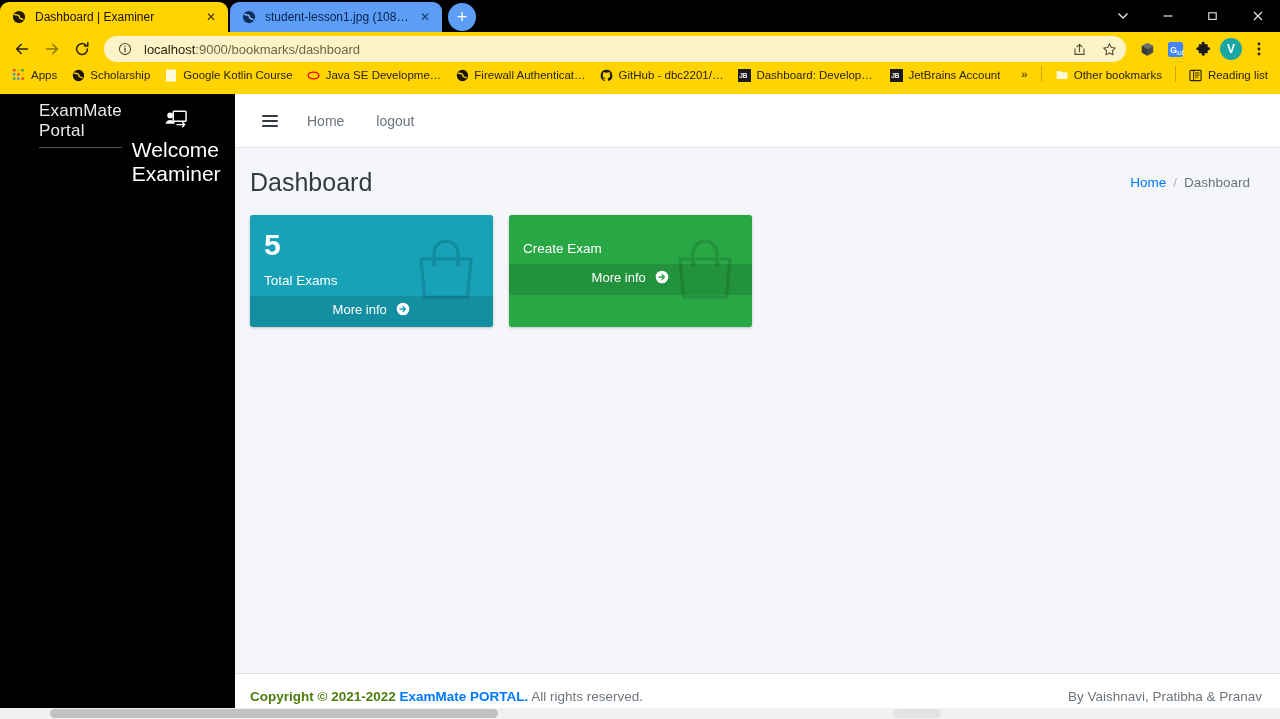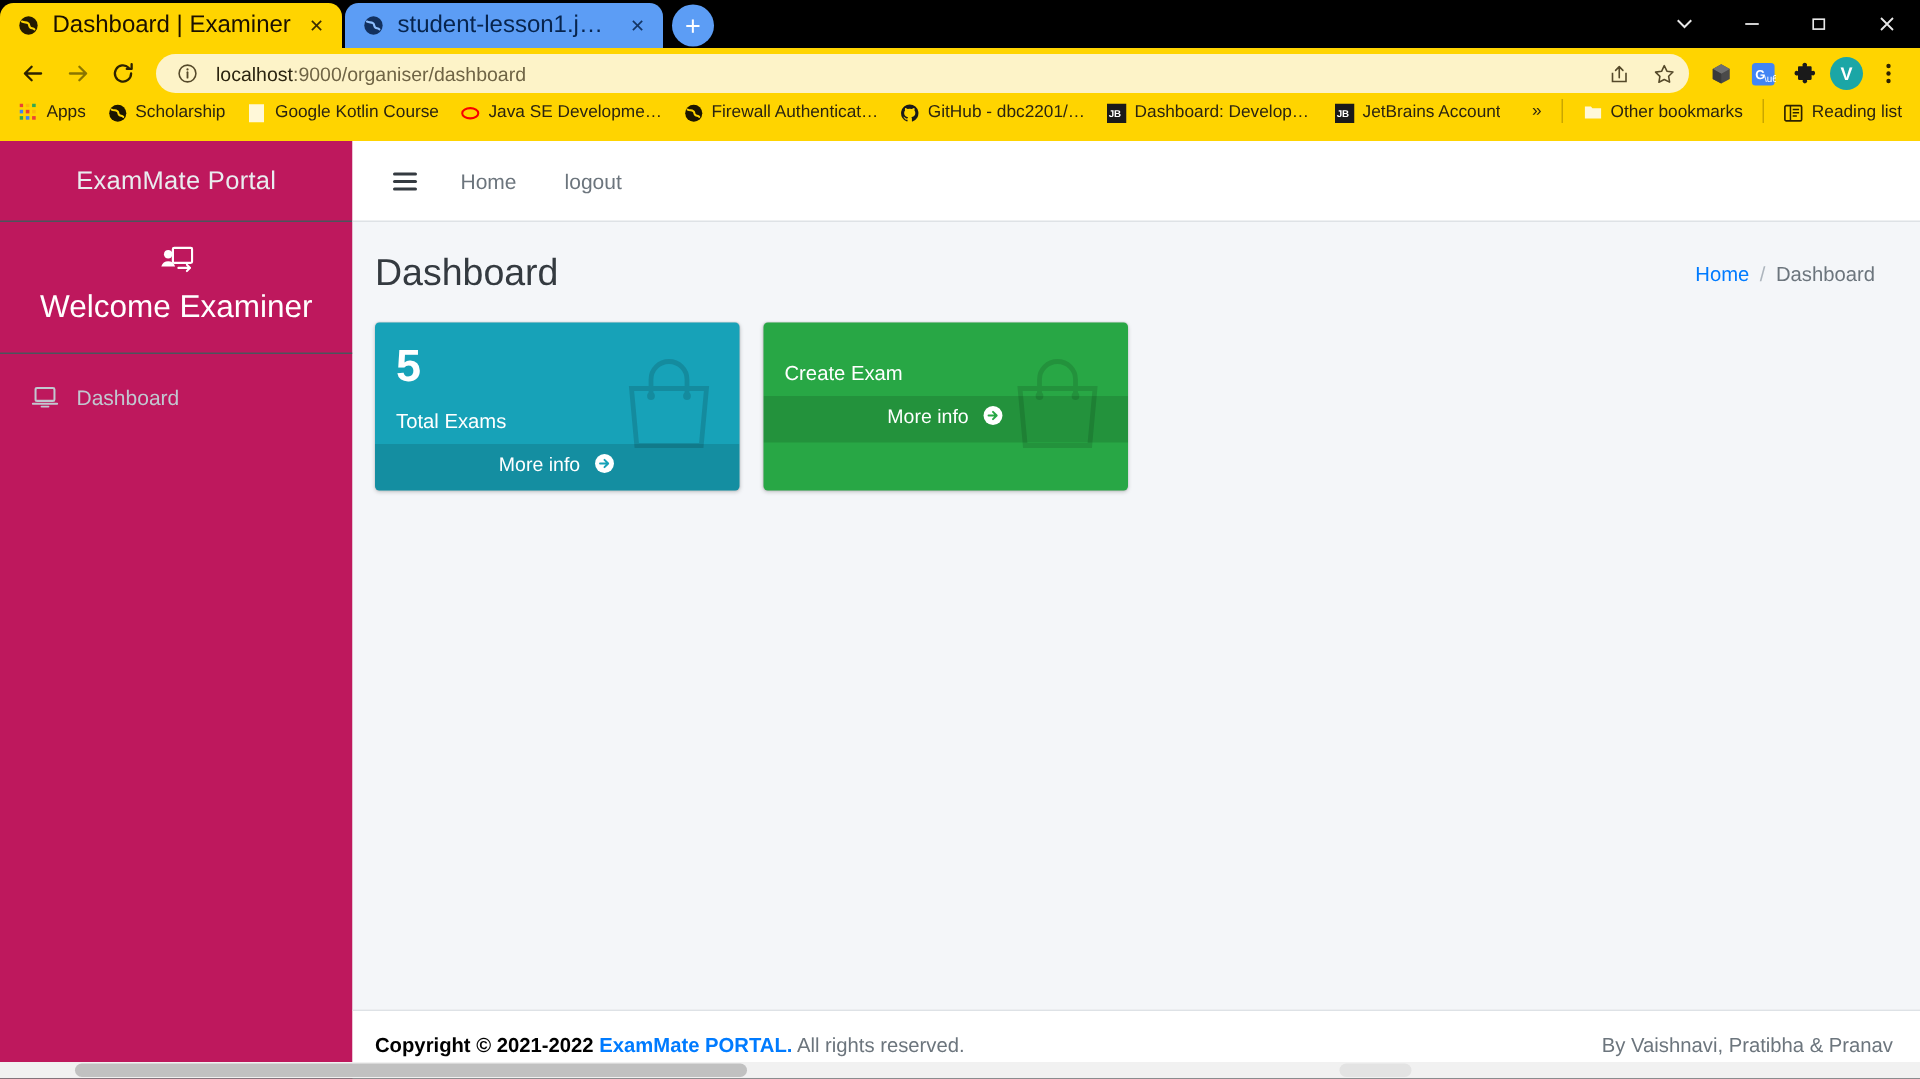--- a/index.html
+++ b/index.html
@@ -18,21 +18,21 @@
     display: flex; align-items: flex-end; position: relative; flex: 0 0 32px;
   }
   .tab {
     height: 30px; display: flex; align-items: center; gap: 8px;
     padding: 0 9px 0 11px; border-radius: 9px 9px 0 0;
     font-size: 12px; position: relative; min-width: 0;
   }
   .tab.active { background: #ffd400; color: #1b1000; width: 228px; }
   .tab.inactive { background: #5c9df5; color: #07244d; width: 212px; margin-left: 2px; }
   .tab-fav { width: 16px; height: 16px; flex: 0 0 16px; display:flex; align-items:center; justify-content:center; }
-  .tab-title { flex: 1 1 auto; overflow: hidden; white-space: nowrap; text-overflow: ellipsis; font-size: 16px; }
+  .tab-title { flex: 1 1 auto; overflow: hidden; white-space: nowrap; text-overflow: ellipsis; font-size: 12px; }
   .tab-close { width: 16px; height: 16px; flex: 0 0 16px; display:flex; align-items:center; justify-content:center; opacity: .85; }
   .newtab {
     width: 28px; height: 28px; margin-left: 6px; margin-bottom: 1px;
     border-radius: 50%; background: #5c9df5; color: #fff;
     display: flex; align-items: center; justify-content: center; font-size: 18px; line-height: 1;
   }
   .wincontrols {
     position: absolute; right: 0; top: 0; height: 32px; display: flex; align-items: center;
   }
   .wc { width: 45px; height: 32px; display: flex; align-items: center; justify-content: center; color: #e8e8e8; }
@@ -65,22 +65,22 @@
   .bm-label { overflow: hidden; text-overflow: ellipsis; white-space: nowrap; }
   .bm-fav { width: 14px; height: 14px; flex: 0 0 14px; display: flex; align-items: center; justify-content: center; }
   .bm-sep { width: 1px; height: 16px; background: #c9a600; margin: 0 5px; }
   .bm-spacer { flex: 1 1 auto; }
 
   
   .viewport { flex: 1 1 auto; display: flex; background: #f4f6f9; position: relative; overflow: hidden; }
 
   
   .sidebar {
-    width: 235px; flex: 0 0 235px; background: #be185d; color: #c2c7d0;
-    display: flex; flex-direction: column;
+    width: 235px; flex: 0 0 235px; background: #000000; color: #c2c7d0;
+    display: flex; flex-direction: row; padding-left: 39px;
   }
   .brand {
     height: 54px; display: flex; align-items: center; justify-content: center;
     font-size: 17px; color: #e9ecef; border-bottom: 1px solid #4b545c; letter-spacing: .2px;
   }
   .userpanel {
     padding: 16px 10px 18px; display: flex; flex-direction: column; align-items: center; gap: 6px;
     border-bottom: 1px solid #4b545c;
   }
   .userpanel .uicon { color: #fff; }
@@ -122,21 +122,21 @@
     display: block; text-align: center; padding: 6px 0 8px; font-size: 13px;
     background: rgba(0,0,0,.12); position: relative; z-index: 2;
   }
   .sb-footer .arr { display: inline-block; margin-left: 6px; vertical-align: -2px; }
 
   .footer {
     height: 46px; flex: 0 0 46px; background: #fff; border-top: 1px solid #dee2e6;
     display: flex; align-items: center; justify-content: space-between; padding: 0 18px 0 15px;
     font-size: 13.5px; color: #6c757d;
   }
-  .footer b { color: #000000; }
+  .footer b { color: #4d7c0f; }
   .footer a { color: #007bff; font-weight: bold; text-decoration: none; }
 
   
   .hscroll {
     position: absolute; left: 0; right: 0; bottom: 0; height: 11px; background: #f1f1f1;
     display: flex; align-items: flex-start; z-index: 5;
   }
   .hscroll .thumb { height: 9px; background: #c1c1c1; border-radius: 5px; margin-top: 1px; }
 </style>
 </head>
@@ -213,21 +213,21 @@
     </div>
 
     <div class="omnibox">
       <span class="omni-ico">
         <svg width="14" height="14" viewBox="0 0 16 16">
             <circle cx="8" cy="8" r="6.4" stroke="#55492a" stroke-width="1.2" fill="none"></circle>
             <path d="M8 7v4.2" stroke="#55492a" stroke-width="1.4" stroke-linecap="round"></path>
             <circle cx="8" cy="4.9" r=".85" fill="#55492a"></circle>
           </svg>
       </span>
-      <span class="omni-url"><b>localhost</b><span>:9000/organiser/dashboard</span></span>
+      <span class="omni-url"><b>localhost</b><span>:9000/bookmarks/dashboard</span></span>
       <span class="omni-ico">
         <svg width="15" height="15" viewBox="0 0 16 16">
             <path d="M3.2 7v6.2h9.6V7" stroke="#55492a" stroke-width="1.15" fill="none"></path>
             <path d="M8 10.4V2.6m0 0L5.4 5.2M8 2.6l2.6 2.6" stroke="#55492a" stroke-width="1.15" fill="none" stroke-linecap="round"></path>
           </svg>
       </span>
       <span class="omni-ico">
         <svg width="15" height="15" viewBox="0 0 16 16">
             <path d="M8 1.9l1.9 3.9 4.3.6-3.1 3 .7 4.2L8 11.7l-3.8 2 .7-4.2-3.1-3 4.3-.6z" stroke="#55492a" stroke-width="1.1" fill="none" stroke-linejoin="round"></path>
           </svg>

